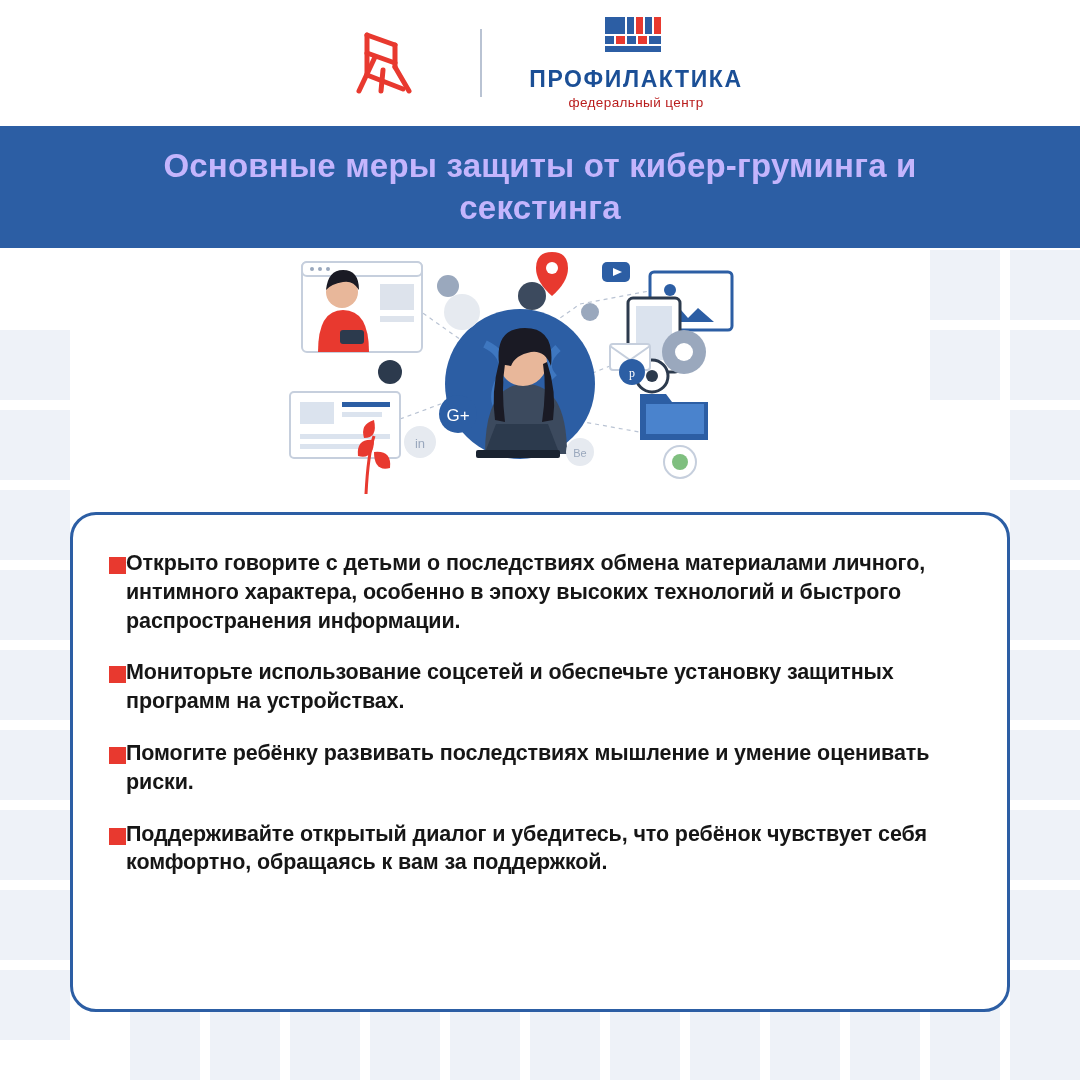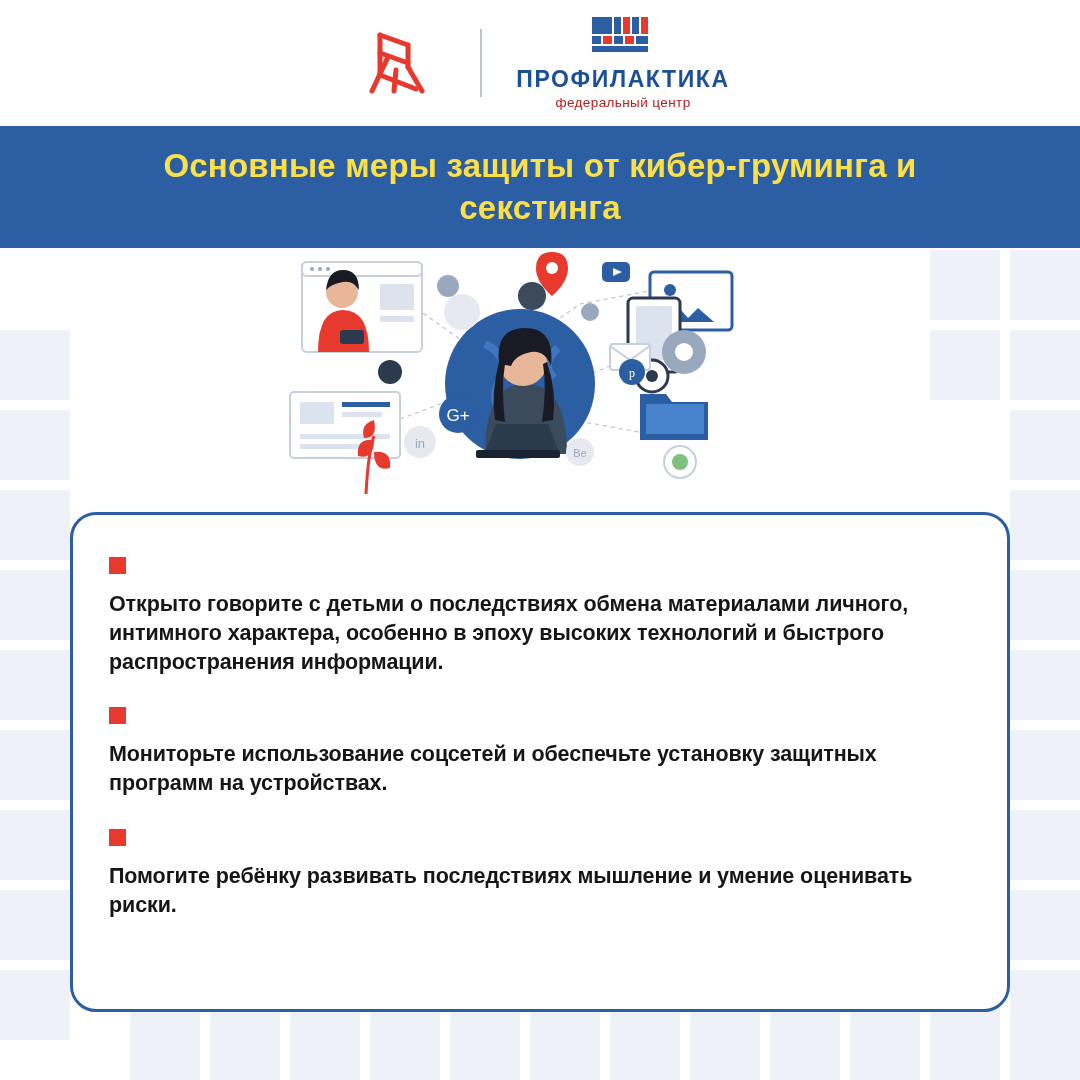--- a/index.html
+++ b/index.html
@@ -25,21 +25,21 @@
   .sq {
     position: absolute;
     background: #eef2f8;
   }
 
   
   .logo-bar {
     position: absolute;
     left: 0; top: 0; width: 1080px; height: 126px;
     display: flex; align-items: center; justify-content: center;
-    gap: 34px;
+    gap: 47px;
     z-index: 5;
     background: transparent;
   }
   .logo-mark { width: 96px; height: 72px; }
   .logo-divider {
     width: 2px; height: 68px; background: #b9c3d3;
   }
   .logo-right {
     display: flex; flex-direction: column; align-items: center;
     gap: 2px;
@@ -55,21 +55,21 @@
 
   
   .title-band {
     position: absolute;
     left: 0; top: 126px; width: 1080px; height: 122px;
     background: #2c5ea4;
     display: flex; align-items: center; justify-content: center;
     z-index: 4;
   }
   .title-text {
-    color: #fde047;
+    color: #c4b5fd;
     font-size: 33px;
     font-weight: bold;
     line-height: 1.26;
     text-align: center;
     max-width: 900px;
     letter-spacing: 0.2px;
   }
 
   
   .illus {
@@ -84,21 +84,21 @@
     left: 70px; top: 512px;
     width: 940px; height: 500px;
     background: #ffffff;
     border: 3px solid #2c5ea4;
     border-radius: 26px;
     z-index: 6;
     padding: 34px 40px 30px 36px;
   }
   .bullet-list { display: flex; flex-direction: column; gap: 23px; }
   .bullet {
-    display: flex; align-items: flex-start; gap: 16px; flex-direction: column;
+    display: flex; align-items: flex-start; 
   }
   .bullet-marker {
     flex: 0 0 auto;
     width: 17px; height: 17px;
     background: #e8392f;
     margin-top: 8px;
   }
   .bullet-text {
     font-size: 21.5px;
     line-height: 1.34;
@@ -325,16 +325,20 @@
         <span class="bullet-text">Открыто говорите с детьми о последствиях обмена материалами личного, интимного характера, особенно в эпоху высоких технологий и быстрого распространения информации.</span>
       </div>
       <div class="bullet">
         <span class="bullet-marker"></span>
         <span class="bullet-text">Мониторьте использование соцсетей и обеспечьте установку защитных программ на устройствах.</span>
       </div>
       <div class="bullet">
         <span class="bullet-marker"></span>
         <span class="bullet-text">Помогите ребёнку развивать последствиях мышление и умение оценивать риски.</span>
       </div>
+      <div class="bullet">
+        <span class="bullet-marker"></span>
+        <span class="bullet-text">Поддерживайте открытый диалог и убедитесь, что ребёнок чувствует себя комфортно, обращаясь к вам за поддержкой.</span>
+      </div>
     </div>
   </div>
 
 </div>
 
 </body></html>

